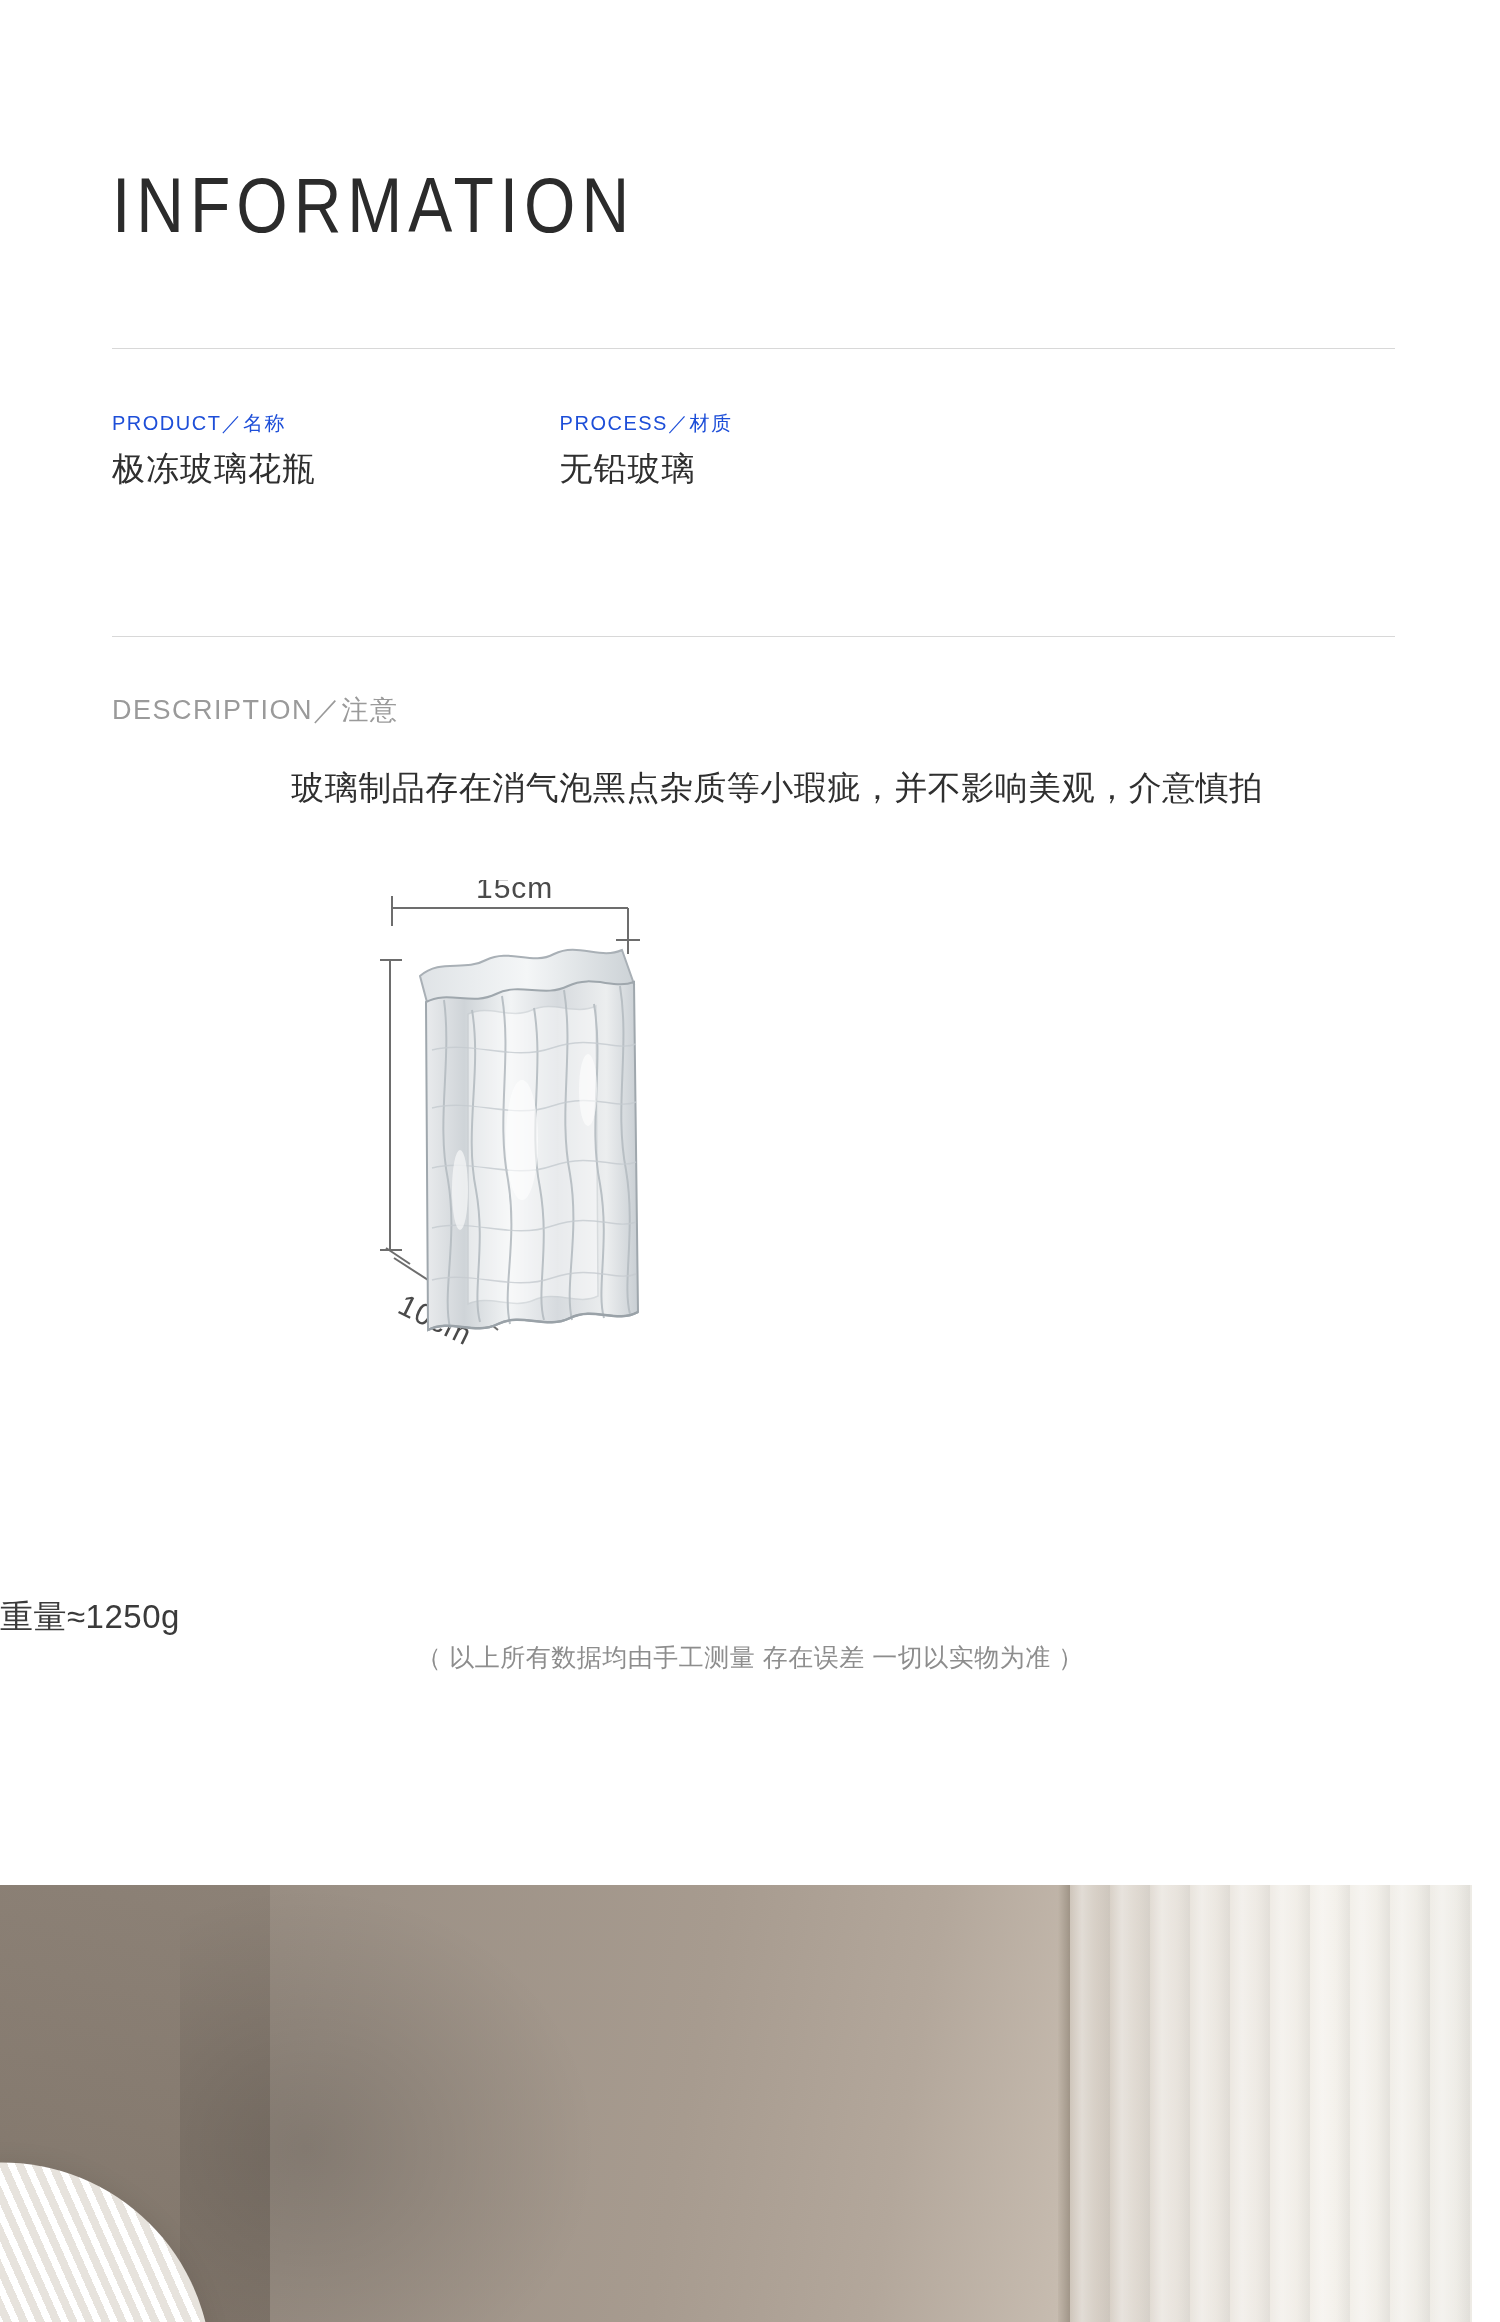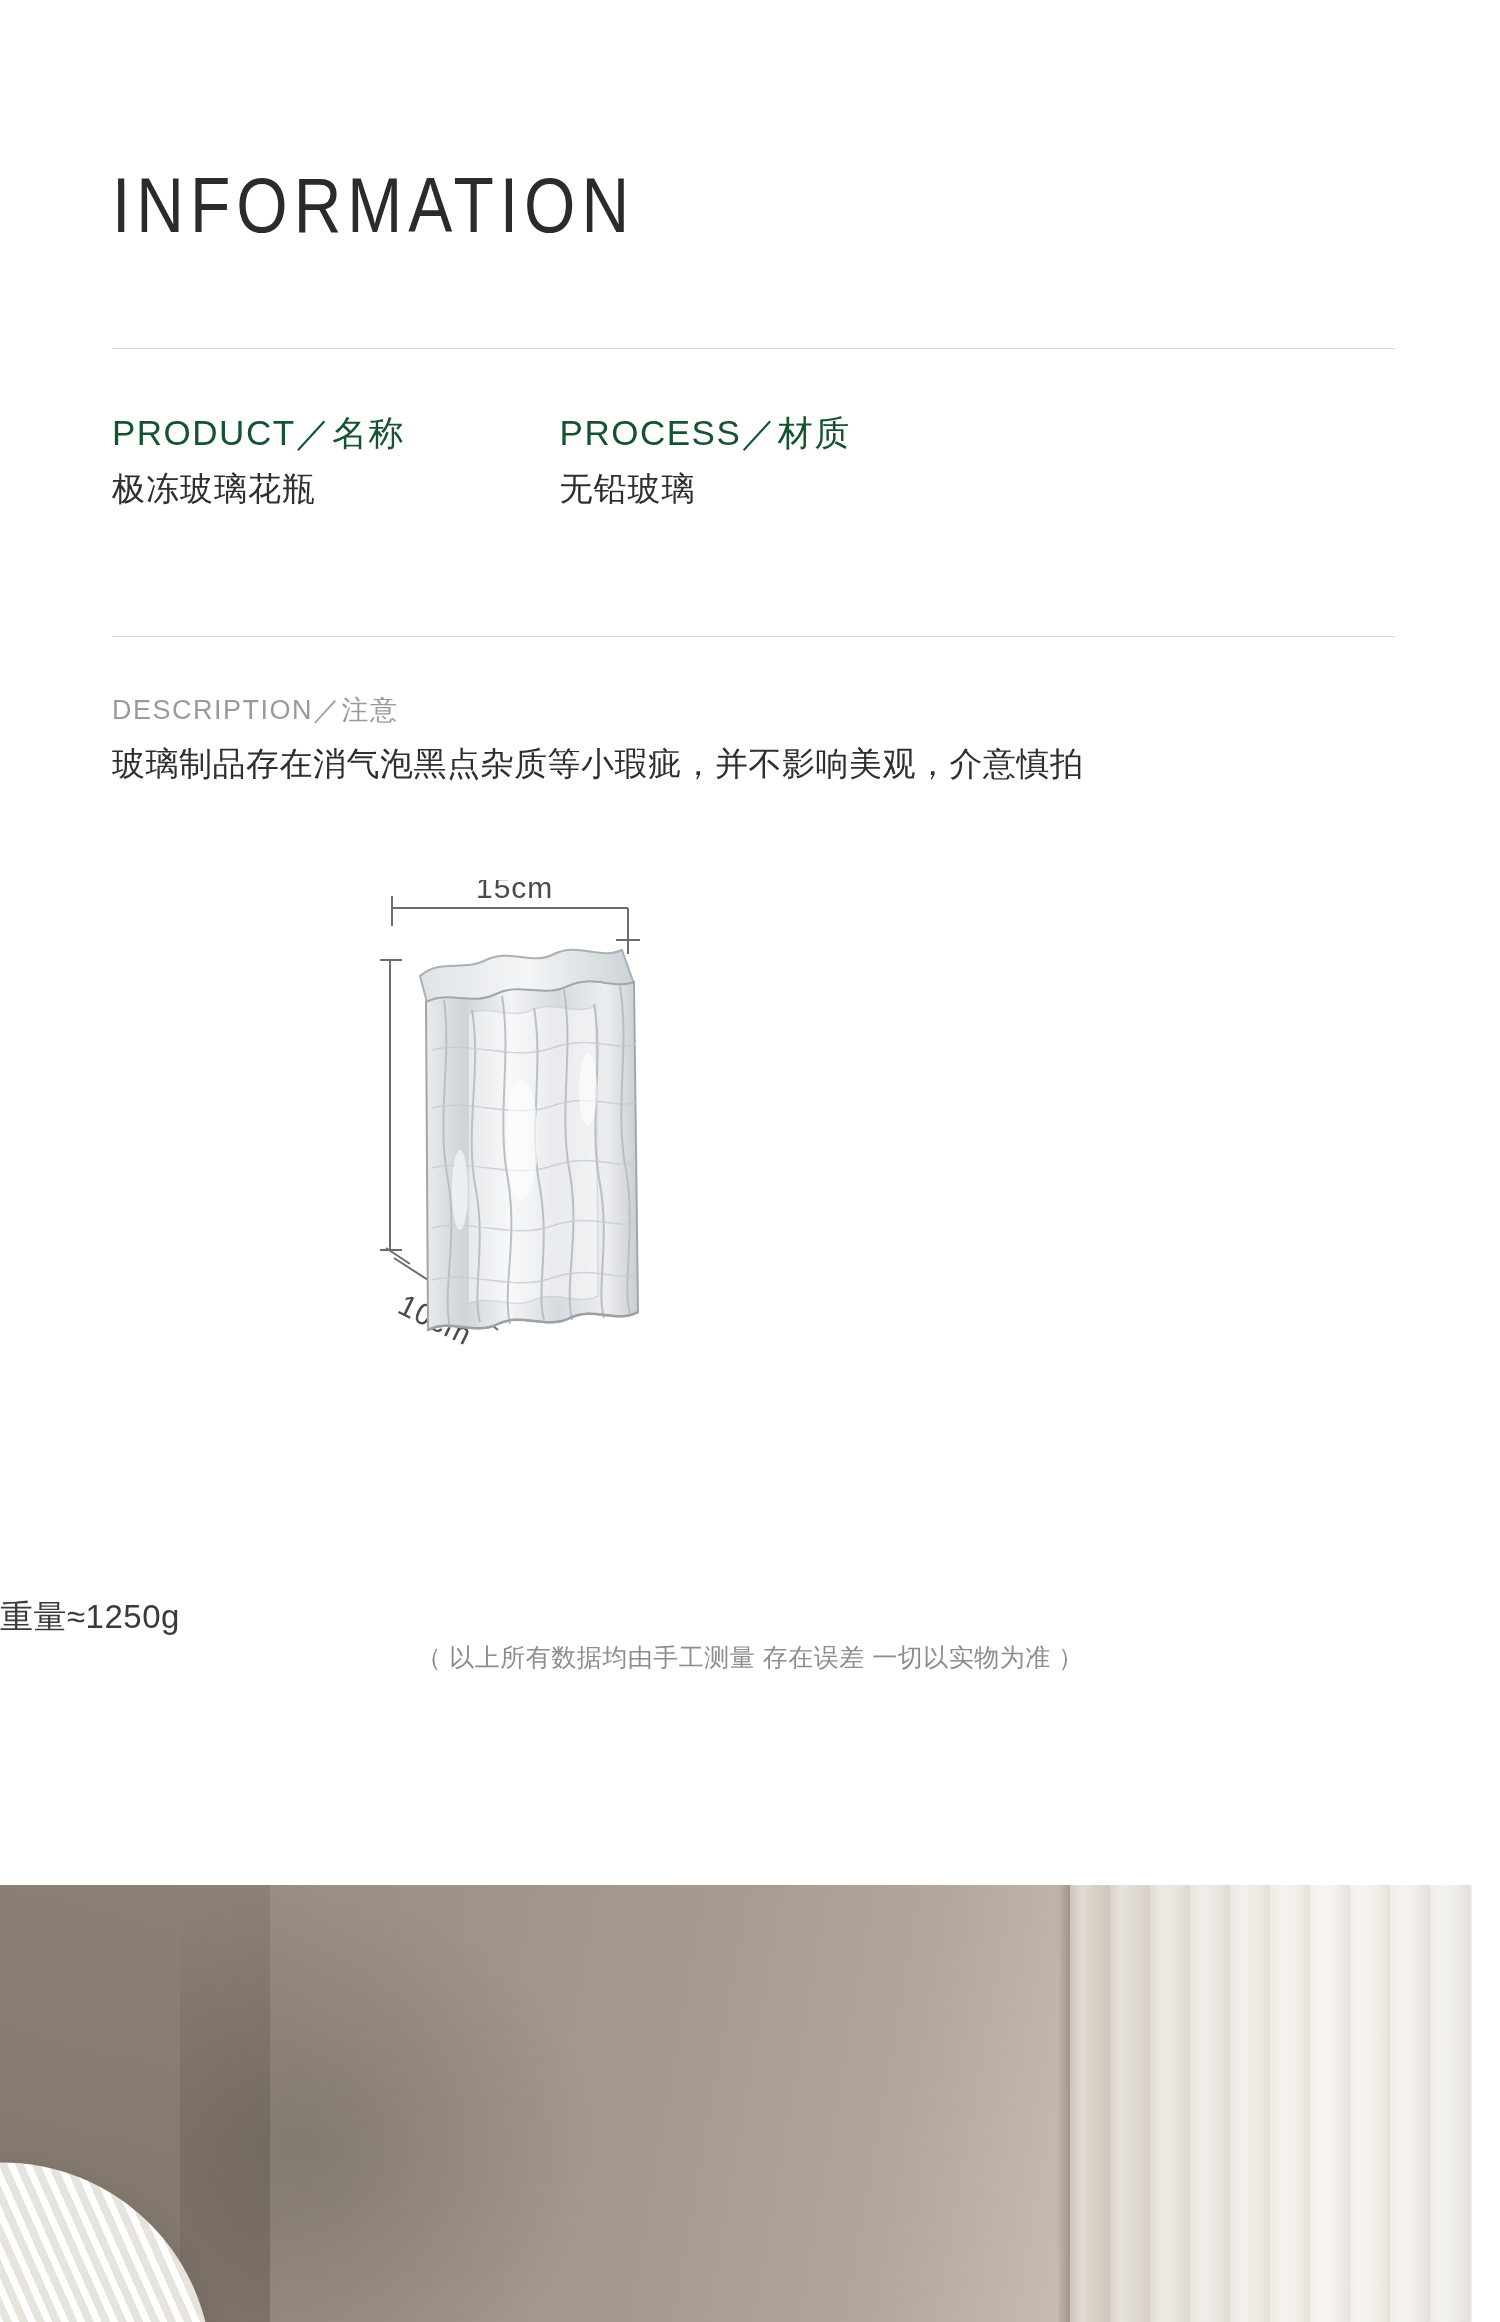--- a/index.html
+++ b/index.html
@@ -45,23 +45,23 @@
     position: absolute;
     left: 112px;
     top: 410px;
     width: 1283px;
     display: flex;
   }
   .spec-col { width: 33.33%; }
   .spec-col.c2 { padding-left: 20px; }
   .spec-col.c3 { padding-left: 73px; }
   .spec-label {
-    font-size: 35px;
+    font-size: 20px;
     letter-spacing: 1.5px;
-    color: #14532d;
+    color: #1d4ed8;
     font-weight: 300;
     white-space: nowrap;
   }
   .spec-value {
     margin-top: 10px;
     font-size: 33px;
     color: #2f2f2f;
     letter-spacing: 1px;
     white-space: nowrap;
   }
@@ -73,25 +73,26 @@
     top: 692px;
     width: 1330px;
   }
   .desc-label {
     font-size: 27px;
     letter-spacing: 1.5px;
     color: #9a9a9a;
     font-weight: 300;
   }
   .desc-text {
-    margin-top: 14px;
+    margin-top: 38px;
     font-size: 33px;
     color: #2f2f2f;
     letter-spacing: 0.5px;
     white-space: nowrap;
+    text-align: center;
   }
 
   
   .diagram {
     position: absolute;
     left: 380px;
     top: 880px;
     width: 740px;
     height: 660px;
   }

